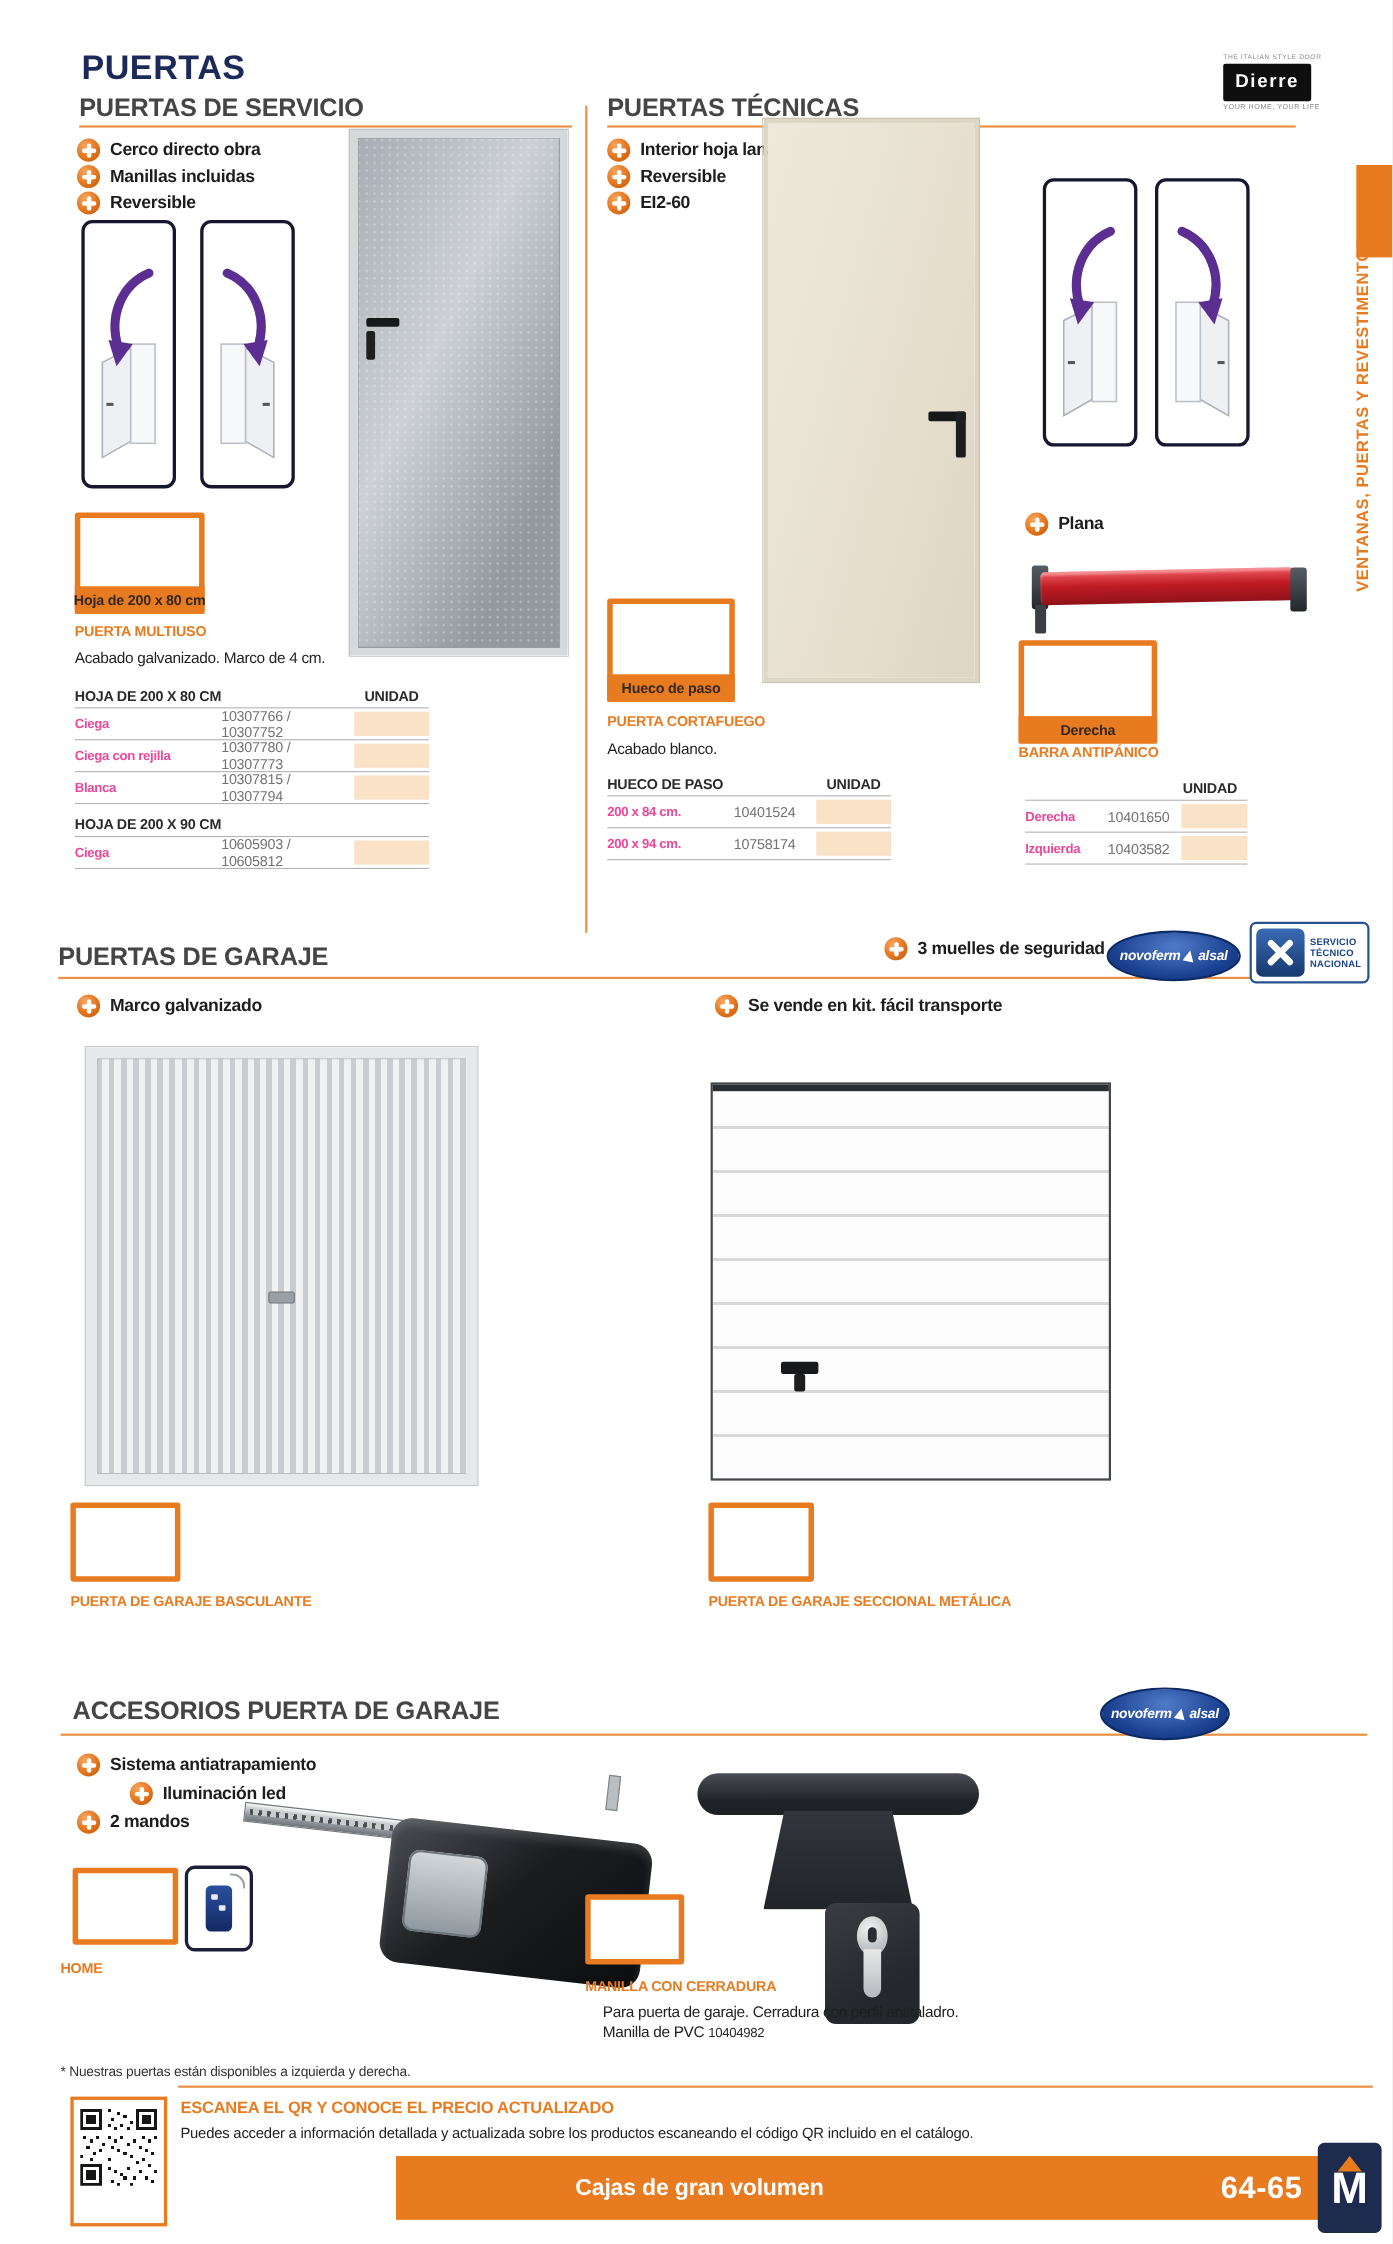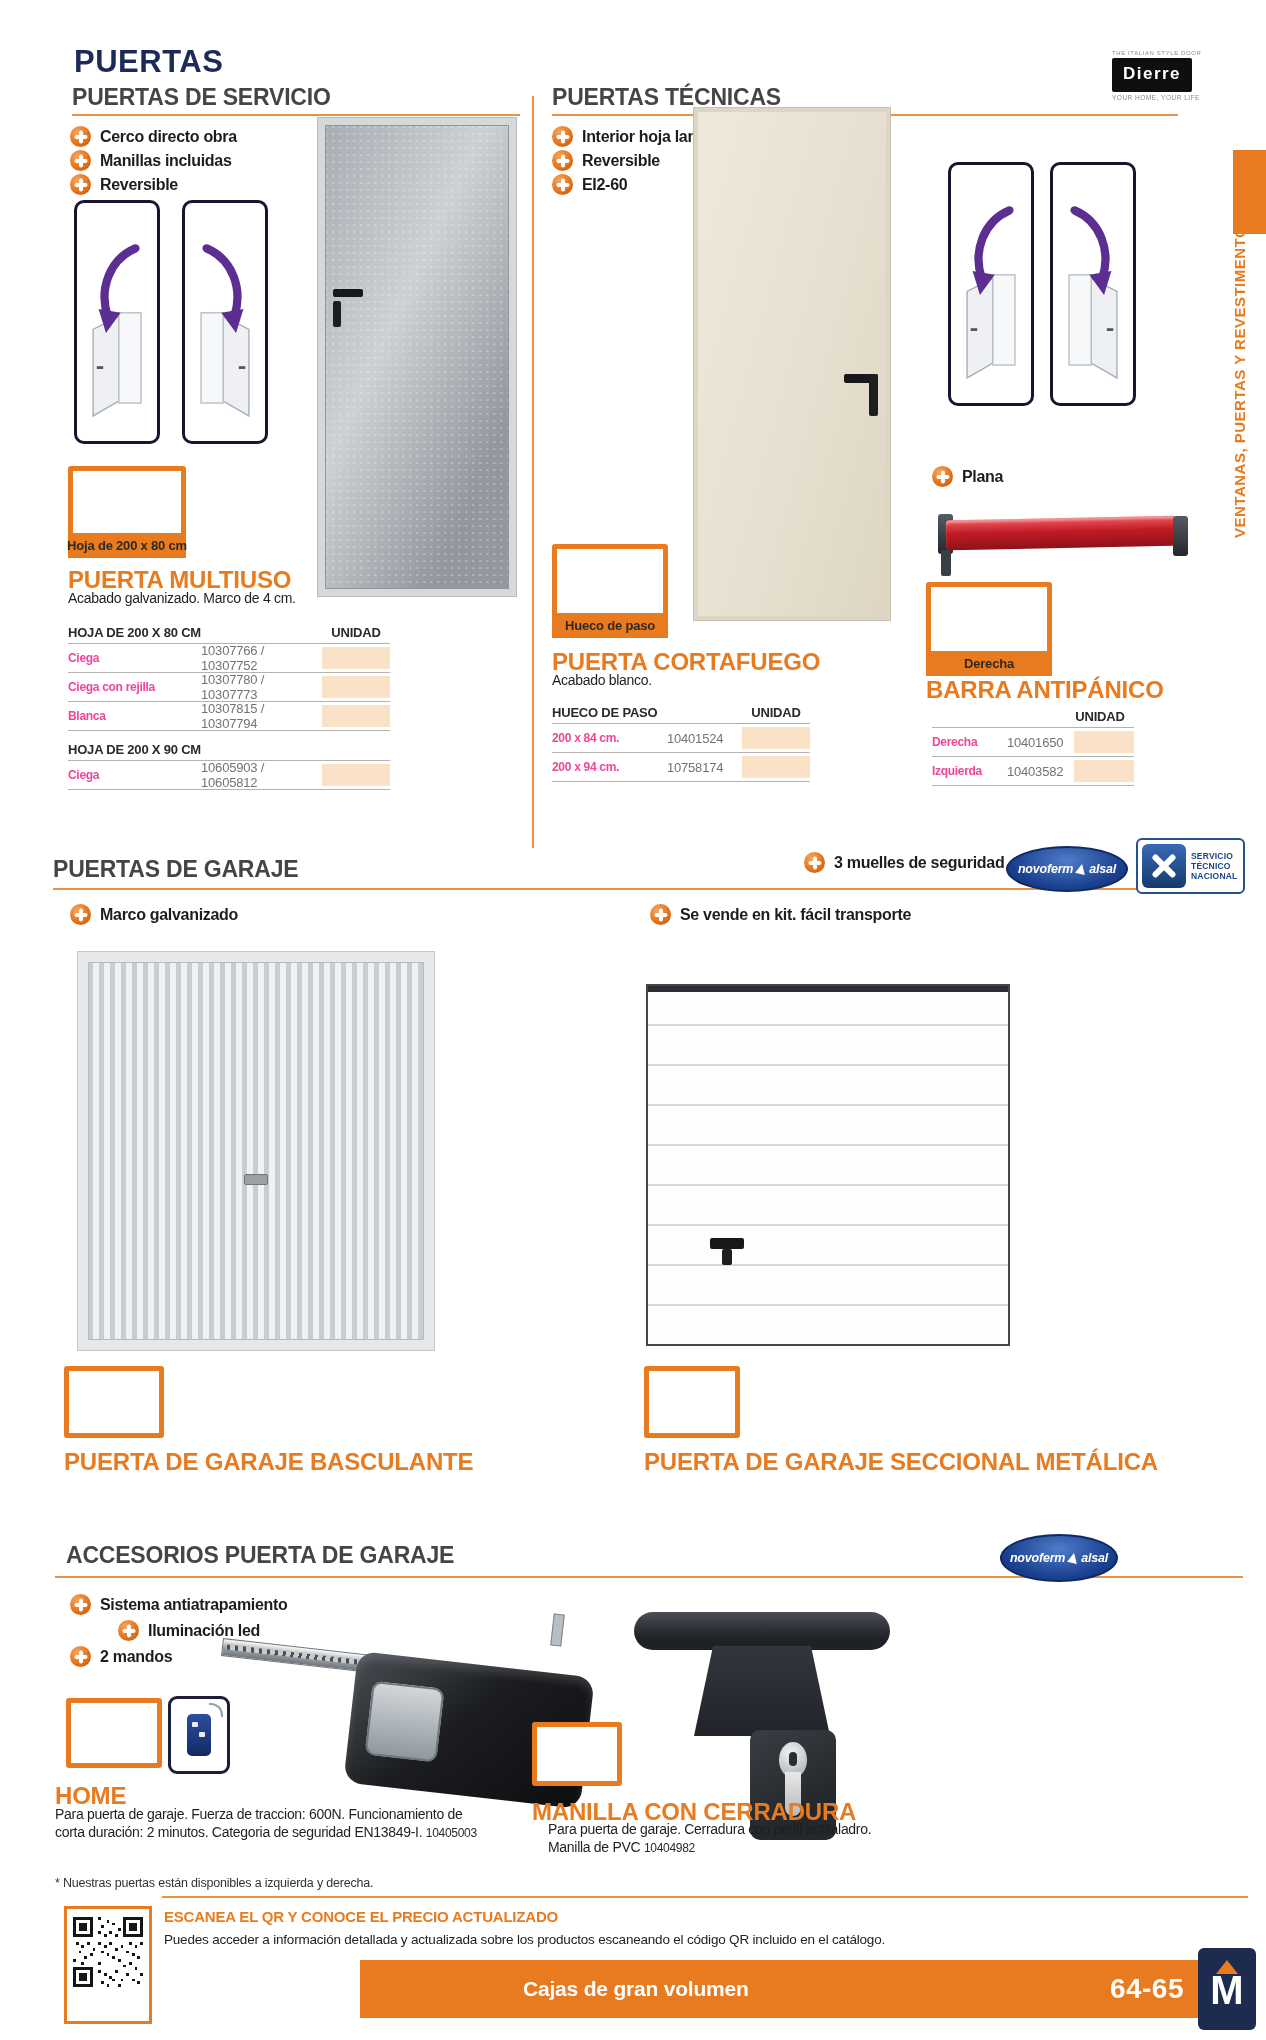--- a/index.html
+++ b/index.html
@@ -2,21 +2,21 @@
 <html><head>
 <meta charset="utf-8">
 <style>
   html,body{margin:0;padding:0;background:#f2f2f2;}
   .page{position:relative;width:1266px;height:2040px;background:#fff;outline:1px solid #ddd;
         font-family:"Liberation Sans", sans-serif;overflow:hidden;margin:0 auto;}
   .abs{position:absolute;}
   
   .main-title{font-size:31px;font-weight:bold;color:#1c2a5a;letter-spacing:.5px;}
   .sec-title{font-size:23px;font-weight:600;color:#454545;letter-spacing:-.2px;}
-  .prod-name{font-size:24px;font-weight:bold;color:#e87b20;letter-spacing:-.2px;}
+  .prod-name{font-size:13px;font-weight:bold;color:#e87b20;letter-spacing:-.2px;}
   .desc{font-size:14px;color:#1f1f1f;line-height:18px;letter-spacing:-.3px;}
   .code{font-size:12px;color:#2a2a2a;}
   .footnote{font-size:12.5px;color:#333;letter-spacing:-.2px;}
   .hrule{position:absolute;height:2px;background:#eb9144;}
   .vrule{position:absolute;width:2px;background:#eb9144;}
   
   .feature{position:absolute;display:flex;align-items:center;gap:9px;}
   .feature .txt{font-size:16px;font-weight:bold;color:#1d1d1d;letter-spacing:-.3px;white-space:nowrap;}
   .plus{position:relative;width:21px;height:21px;border-radius:50%;flex:none;
         background:radial-gradient(circle at 35% 30%,#f6a65f,#e4731c 55%,#b95708);}
@@ -407,24 +407,20 @@
 
   <div class="remote-card" style="left:168px;top:1696px;width:56px;height:72px;">
     <span class="arc"></span>
     <span class="rc">
         <i></i>
         <i></i>
       </span>
   </div>
 
   <div class="abs prod-name" style="left:55px;top:1782px;">HOME</div>
-  <div class="abs desc" style="left:55px;top:1805px;width:440px;">
-    <span>Para puerta de garaje. Fuerza de traccion: 600N. Funcionamiento de corta duración: 2 minutos. Categoria de seguridad EN13849-I.</span>
-    <span class="code">10405003</span>
-  </div>
 
   <div class="abs" style="left:634px;top:1612px;width:258px;height:125px;">
     <span class="hbar" style="left:0;top:0;width:256px;height:38px;"></span>
     <span class="hped" style="left:60px;top:34px;width:136px;height:90px;"></span>
   </div>
   <div class="cylplate" style="left:750px;top:1730px;width:86px;height:110px;">
     <span class="head"></span>
     <span class="keyhole"></span>
     <span class="stem"></span>
   </div>

